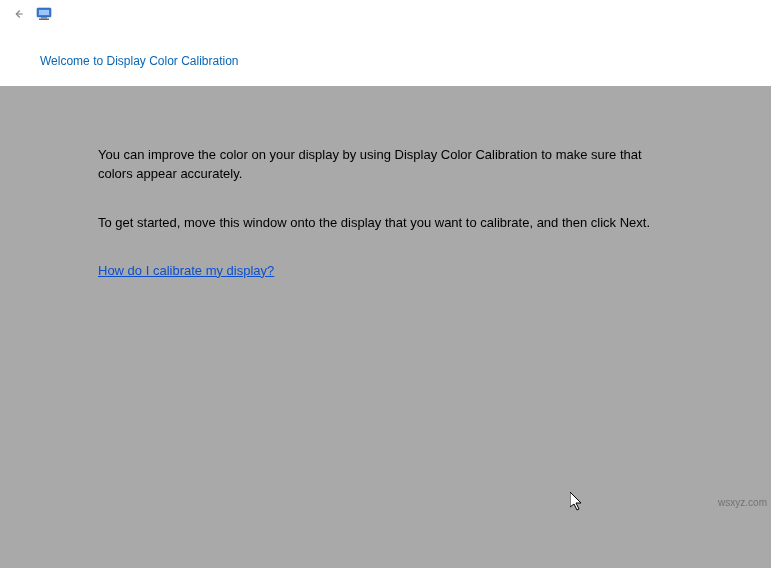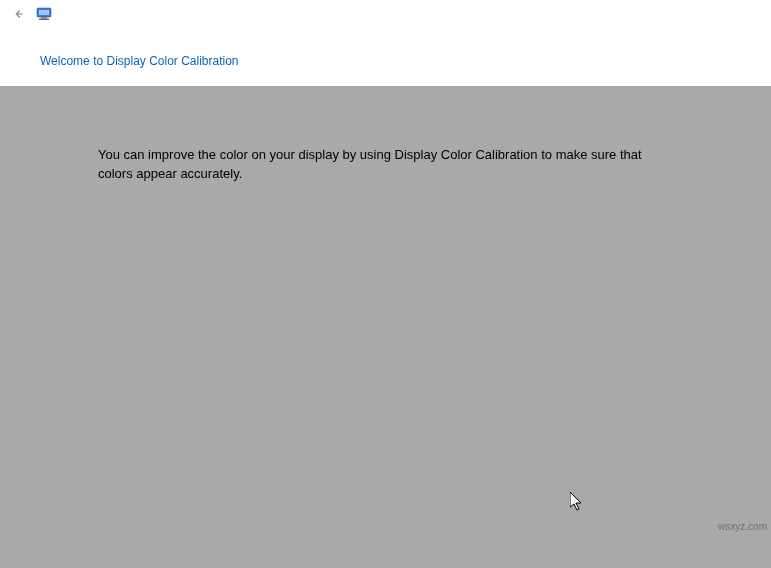--- a/index.html
+++ b/index.html
@@ -85,21 +85,21 @@
       cursor: pointer;
       padding: 0 10px;
     }
     .btn-primary {
       border: 2px solid #0078d7;
       background: #e5f1fb;
     }
     .watermark {
       position: absolute;
       right: 4px;
-      bottom: 36px;
+      bottom: 60px;
       font-size: 10px;
       color: rgba(0,0,0,0.35);
       font-family: Arial, sans-serif;
     }
     .cursor {
       position: absolute;
       left: 570px;
       top: 492px;
       width: 16px;
       height: 20px;
@@ -125,20 +125,22 @@
     </svg>
   </span>
 </div>
 
 <div class="heading-area">
   <div class="heading">Welcome to Display Color Calibration</div>
 </div>
 
 <div class="content-area">
   <p class="body-text">You can improve the color on your display by using Display Color Calibration to make sure that colors appear accurately.</p>
+  <p class="body-text">To get started, move this window onto the display that you want to calibrate, and then click Next.</p>
+  <a class="calib-link">How do I calibrate my display?</a>
 </div>
 
 <div class="footer">
   <button class="btn btn-primary">Next</button>
   <button class="btn">Cancel</button>
 </div>
 
 <div class="watermark">wsxyz.com</div>
 
 <svg class="cursor" viewBox="0 0 16 20">

